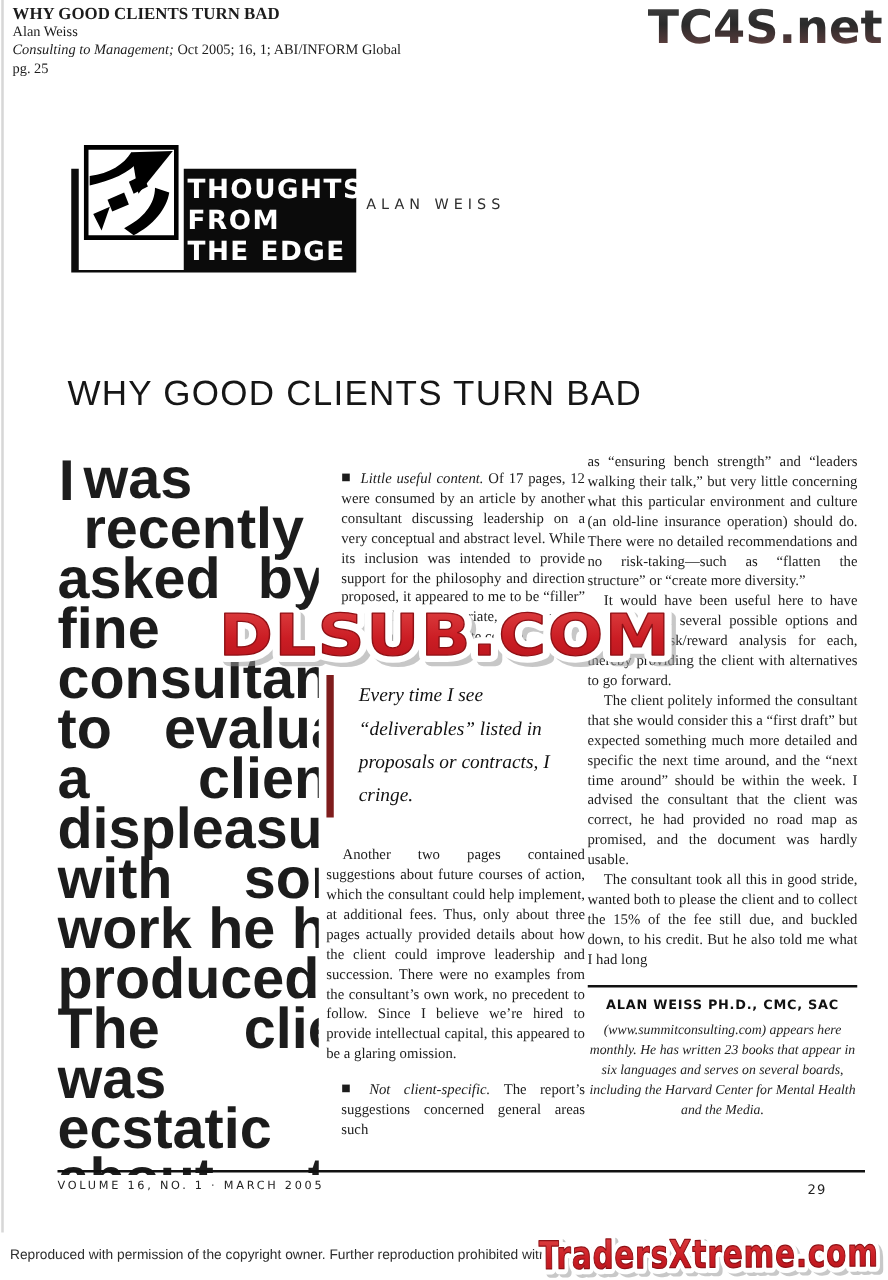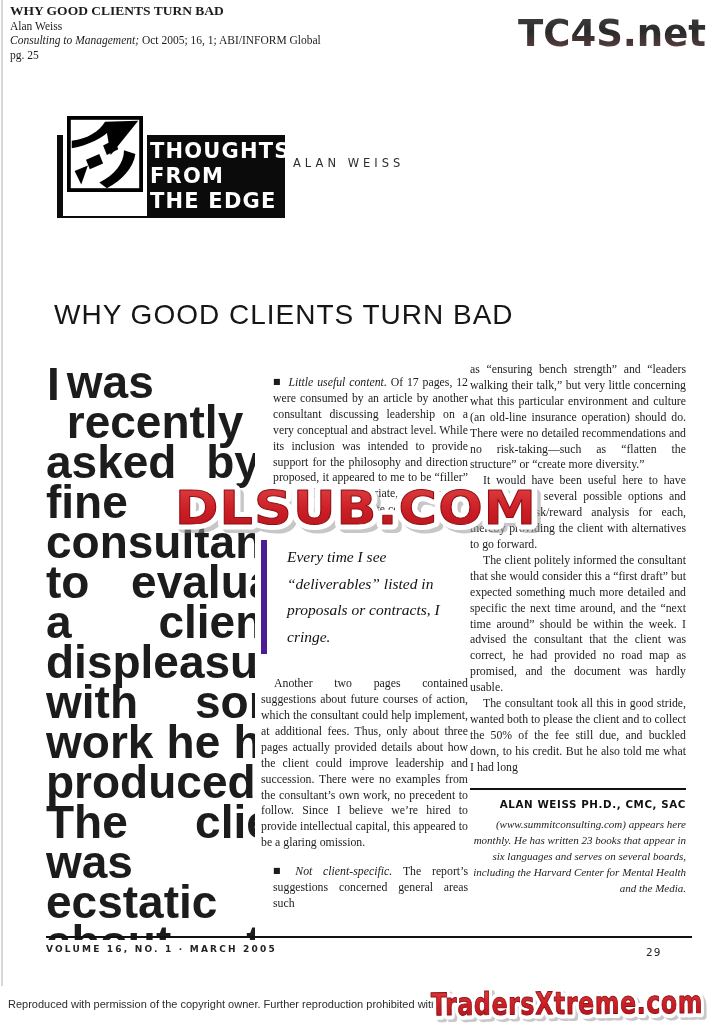--- a/index.html
+++ b/index.html
@@ -7,21 +7,21 @@
         font-family:"Liberation Serif",serif;color:#1c1c1c;}
   .scan-edge{position:absolute;left:1px;top:0;width:2px;height:986px;background:#c2c2c2;opacity:.65;}
 
   
   .meta{position:absolute;left:10px;top:4px;line-height:14.5px;font-family:"Liberation Serif",serif;}
   .meta .m-title{font-weight:bold;font-size:13.5px;}
   .meta .m-line{font-size:11.5px;}
   .meta .m-journal{font-style:italic;}
 
   
-  .tc4s{position:absolute;right:4px;top:12px;font-family:"DejaVu Sans",sans-serif;
+  .tc4s{position:absolute;right:4px;top:0px;font-family:"DejaVu Sans",sans-serif;
         font-weight:bold;font-size:37px;letter-spacing:0px;
         background:linear-gradient(180deg,#454545 0%,#2a2a2a 45%,#4e3838 75%,#8a5a52 100%);
         -webkit-background-clip:text;background-clip:text;color:transparent;}
 
   
   .banner{position:absolute;left:57px;top:112px;width:370px;height:106px;}
   .banner-black{position:absolute;left:0;top:23px;width:228px;height:83px;background:#0b0b0b;}
   .logo-wrap{position:absolute;left:6px;top:0;width:84px;height:104px;background:#fff;}
   .logo-wrap svg{position:absolute;left:4px;top:4px;}
   .banner-text{position:absolute;left:93px;top:27px;color:#fff;font-family:"DejaVu Sans",sans-serif;
@@ -41,33 +41,33 @@
   #col3{left:470px;width:216px;}
   .col p{margin:0;}
   .col p.indent{text-indent:13px;}
   .col p.bullet{margin-top:12px;margin-left:12px;}
   .col p.bullet .sq{font-family:"DejaVu Sans",sans-serif;font-size:8px;vertical-align:2px;margin-right:7px;}
   .col p.bullet i{font-style:italic;}
   .dropcap{float:left;font-family:"Liberation Sans",sans-serif;font-weight:bold;
         font-size:46px;line-height:40px;margin:2px 7px 0 1px;}
 
   
-  .pullquote{margin:22px 6px 22px 0;border-left:6px solid #4c1d95;padding:4px 0 4px 20px;
+  .pullquote{margin:22px 6px 22px 0;border-left:6px solid #7f1d1d;padding:4px 0 4px 20px;
         font-style:italic;font-size:15.5px;line-height:26.5px;text-align:left;color:#111;}
 
   
-  .bio{margin-top:12px;border-top:2px solid #111;padding-top:7px;text-align:right;}
+  .bio{margin-top:12px;border-top:2px solid #111;padding-top:7px;text-align:center;}
   .bio-name{font-family:"DejaVu Sans",sans-serif;font-weight:bold;font-size:10.3px;
         letter-spacing:0.6px;color:#111;}
   .bio-text{margin-top:5px;font-style:italic;font-size:11px;line-height:15.8px;color:#222;}
 
   
   .footer-rule{position:absolute;left:46px;top:936px;width:646px;height:2px;background:#111;}
   .footer-vol{position:absolute;left:46px;top:944px;font-family:"DejaVu Sans",sans-serif;
-        font-weight:bold;font-size:9px;letter-spacing:2.2px;color:#222;}
+        font-weight:normal;font-size:9px;letter-spacing:2.2px;color:#222;}
   .footer-page{position:absolute;left:646px;top:946px;font-family:"DejaVu Sans",sans-serif;
         font-size:10.5px;letter-spacing:1px;color:#222;}
 
   
   .copyright{position:absolute;left:8px;top:998px;font-family:"Liberation Sans",sans-serif;
         font-size:11px;color:#2c2c2c;white-space:nowrap;}
 
   
   .wm-center{position:absolute;left:160px;top:476px;}
   .wm-bottom{position:absolute;left:422px;top:981px;transform:rotate(-0.5deg);}
@@ -122,21 +122,21 @@
       <p class="bullet"><span class="sq">■</span><i>Little useful content. </i>Of 17 pages, 12 were consumed by an article by another consultant discussing leadership on a very conceptual and abstract level. While its inclusion was intended to provide support for the philosophy and direction proposed, it appeared to me to be “filler” and totally inappropriate, save perhaps as reading in a graduate course.</p>
       <div class="pullquote">Every time I see “deliverables” listed in proposals or contracts, I cringe.</div>
       <p class="indent">Another two pages contained suggestions about future courses of action, which the consultant could help implement, at additional fees. Thus, only about three pages actually provided details about how the client could improve leadership and succession. There were no examples from the consultant’s own work, no precedent to follow. Since I believe we’re hired to provide intellectual capital, this appeared to be a glaring omission.</p>
       <p class="bullet"><span class="sq">■</span><i>Not client-specific. </i>The report’s suggestions concerned general areas such</p>
     </div>
   <div id="col3" class="col">
     <div class="col-paras">
         <p class="plain">as “ensuring bench strength” and “leaders walking their talk,” but very little concerning what this particular environment and culture (an old-line insurance operation) should do. There were no detailed recommendations and no risk-taking—such as “flatten the structure” or “create more diversity.”</p>
         <p class="indent">It would have been useful here to have speculated on several possible options and include a risk/reward analysis for each, thereby providing the client with alternatives to go forward.</p>
         <p class="indent">The client politely informed the consultant that she would consider this a “first draft” but expected something much more detailed and specific the next time around, and the “next time around” should be within the week. I advised the consultant that the client was correct, he had provided no road map as promised, and the document was hardly usable.</p>
-        <p class="indent">The consultant took all this in good stride, wanted both to please the client and to collect the 50% of the fee still due, and buckled down, to his credit. But he also told me what I had long</p>
+        <p class="indent">The consultant took all this in good stride, wanted both to please the client and to collect the 15% of the fee still due, and buckled down, to his credit. But he also told me what I had long</p>
       </div>
     <div class="bio">
       <div class="bio-name">ALAN WEISS PH.D., CMC, SAC</div>
       <div class="bio-text">(www.summitconsulting.com) appears here monthly. He has written 23 books that appear in six languages and serves on several boards, including the Harvard Center for Mental Health and the Media.</div>
     </div>
   </div>
 
   <div class="footer-rule"></div>
   <div class="footer-vol">VOLUME 16, NO. 1 · MARCH 2005</div>
   <div class="footer-page">29</div>

